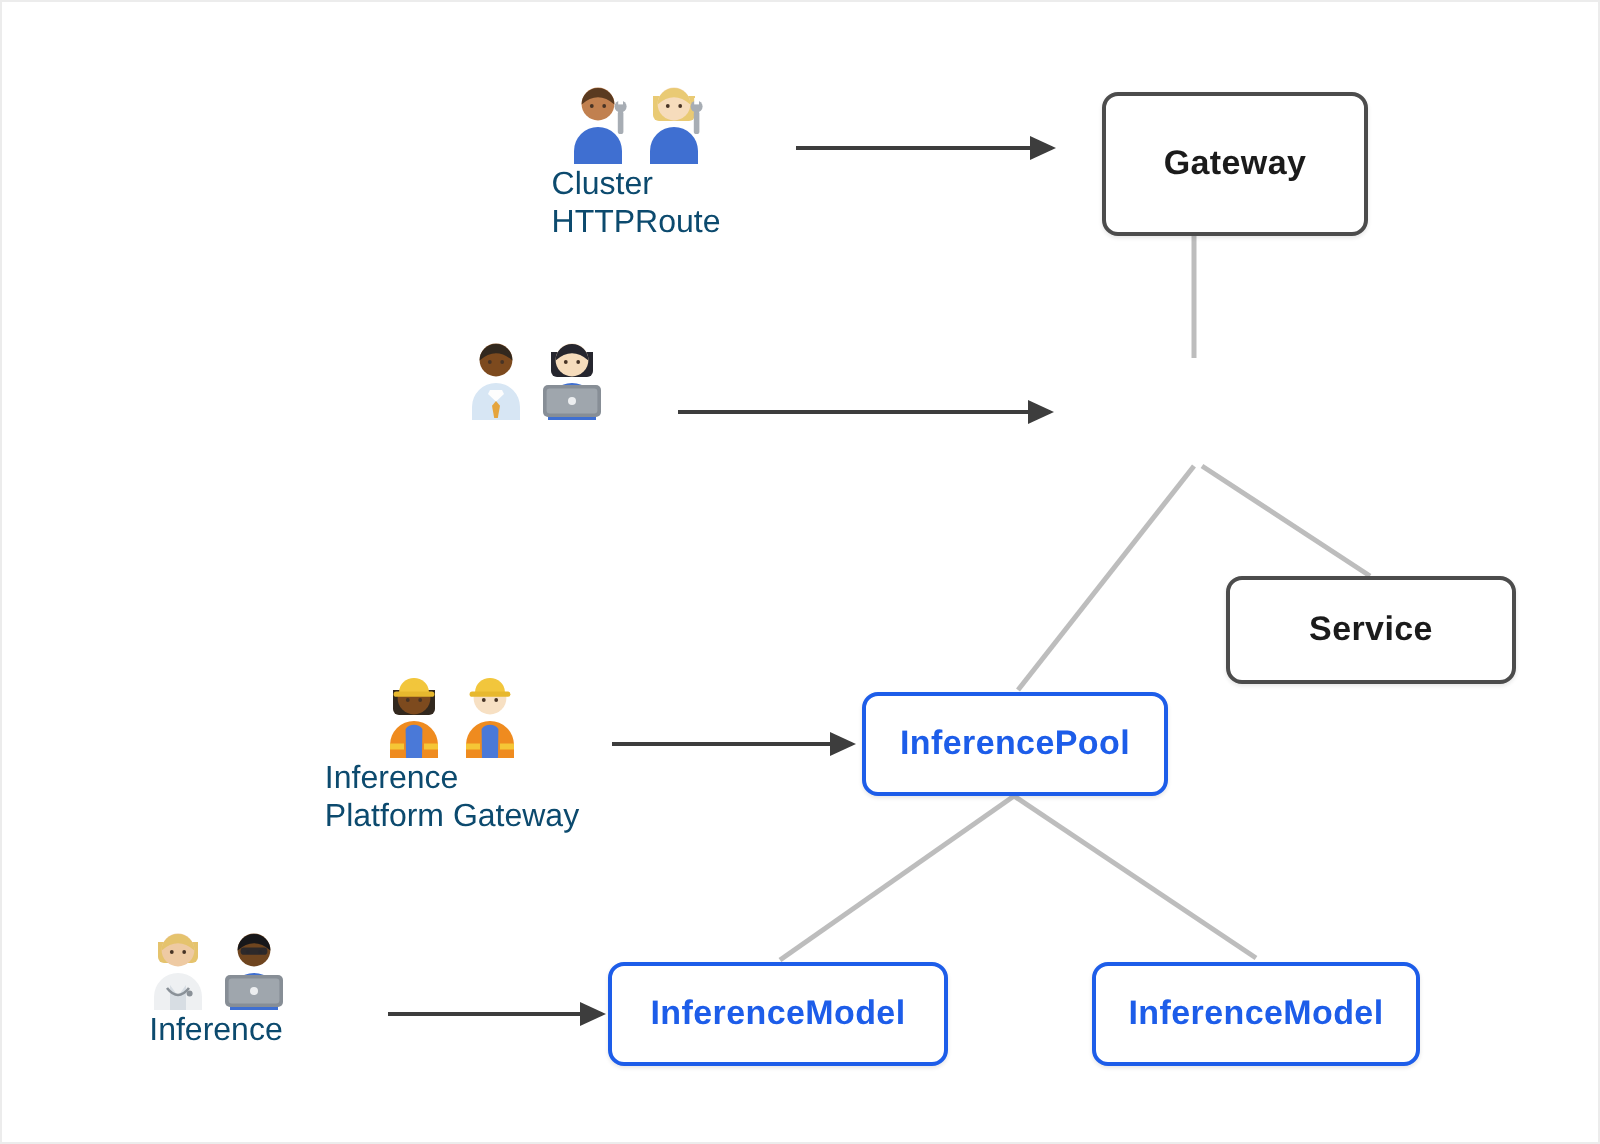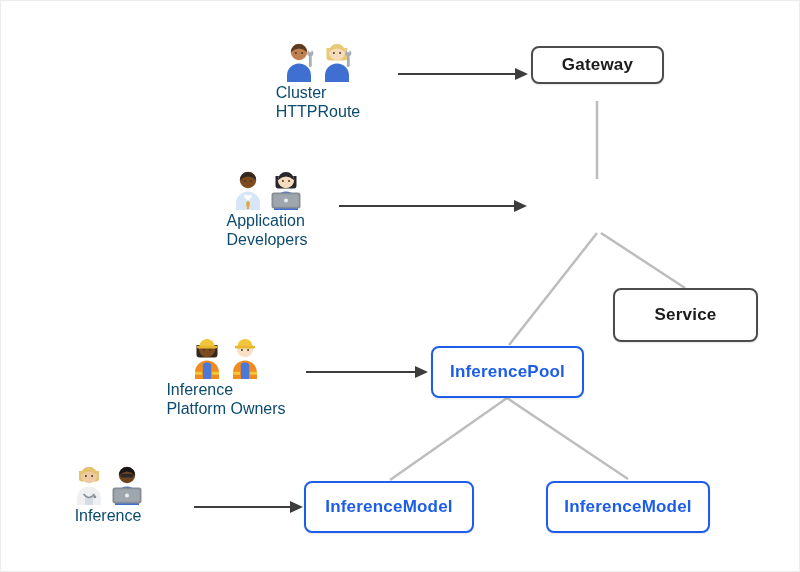--- a/index.html
+++ b/index.html
@@ -45,21 +45,21 @@
     </g>
 
     <g stroke="#3d3d3d" stroke-width="2">
       <line x1="397" y1="73" x2="525" y2="73" marker-end="url(#ah)"></line>
       <line x1="338" y1="205" x2="524" y2="205" marker-end="url(#ah)"></line>
       <line x1="305" y1="371" x2="425" y2="371" marker-end="url(#ah)"></line>
       <line x1="193" y1="506" x2="300" y2="506" marker-end="url(#ah)"></line>
     </g>
   </svg>
 
-  <div class="node core" style="left:530px;top:45px;width:133px;height:38px">Gateway</div>
+  <div class="node core" style="left:550px;top:45px;width:133px;height:72px">Gateway</div>
   <div class="node ext" style="left:430px;top:345px;width:153px;height:52px">InferencePool</div>
   <div class="node core" style="left:612px;top:287px;width:145px;height:54px">Service</div>
   <div class="node ext" style="left:303px;top:480px;width:170px;height:52px">InferenceModel</div>
   <div class="node ext" style="left:545px;top:480px;width:164px;height:52px">InferenceModel</div>
 
   <div class="persona" style="left:237px;top:37px">
     <div class="picons"><svg width="72" height="44" viewBox="0 0 72 44">
           <g>
             <path d="M5 44 v-6.5 a12 12 0 0 1 24 0 V44 z" fill="#3f6fd1"></path>
             <circle cx="17" cy="14" r="8.2" fill="#c1804f"></circle>
@@ -104,24 +104,20 @@
             <path d="M6.5 10 h21 v9.5 a3 3 0 0 1 -3 3 h-15 a3 3 0 0 1 -3 -3 z" fill="#26262e"></path>
             <circle cx="17" cy="14" r="8.2" fill="#f6dcbc"></circle>
             <circle cx="13.9" cy="15" r="0.95" fill="#473325"></circle>
             <circle cx="20.1" cy="15" r="0.95" fill="#473325"></circle>
             <path d="M8.8 14.2 a8.2 8.2 0 0 1 16.4 0 q-8.2 -7.2 -16.4 0 z" fill="#26262e"></path>
             <rect x="2.5" y="26.5" width="29" height="16" rx="2.5" fill="#878e96"></rect>
             <rect x="4.3" y="28.3" width="25.4" height="12.4" rx="1.6" fill="#9fa6ad"></rect>
             <circle cx="17" cy="34.5" r="2" fill="#eceef0"></circle>
           </g>
         </svg></div>
-    <div class="plabel">
-      <div>Application</div>
-      <div>Developers</div>
-    </div>
   </div>
 
   <div class="persona" style="left:145px;top:334px">
     <div class="picons"><svg width="72" height="44" viewBox="0 0 72 44">
           <g>
             <path d="M5 44 v-6.5 a12 12 0 0 1 24 0 V44 z" fill="#ef8b1f"></path>
             <path d="M12.8 29.5 a5.2 5.2 0 0 1 8.4 0 l-0.2 14.5 h-8 z" fill="#4a79d8"></path>
             <path d="M5 36.8 h7 v3 h-7 z M22 36.8 h7 v3 h-7 z" fill="#f5c636"></path>
             <path d="M6.5 10 h21 v9.5 a3 3 0 0 1 -3 3 h-15 a3 3 0 0 1 -3 -3 z" fill="#32281e"></path>
             <circle cx="17" cy="14" r="8.2" fill="#7d4a1e"></circle>
@@ -138,21 +134,21 @@
             <circle cx="17" cy="14" r="8.2" fill="#f7e0c3"></circle>
             <circle cx="13.9" cy="15" r="0.95" fill="#473325"></circle>
             <circle cx="20.1" cy="15" r="0.95" fill="#473325"></circle>
             <path d="M9.6 10.8 a7.4 6.8 0 0 1 14.8 0 v0.4 h-14.8 z" fill="#f2c63c"></path>
             <rect x="6.8" y="10.8" width="20.4" height="2.6" rx="1.3" fill="#e7b82e"></rect>
             <rect x="15.7" y="4.2" width="2.6" height="3.4" rx="1.2" fill="#f2c63c"></rect>
           </g>
         </svg></div>
     <div class="plabel">
       <div>Inference</div>
-      <div>Platform Owners</div>
+      <div>Platform Gateway</div>
     </div>
   </div>
 
   <div class="persona" style="left:27px;top:460px">
     <div class="picons"><svg width="72" height="44" viewBox="0 0 72 44">
           <g>
             <path d="M5 44 v-6.5 a12 12 0 0 1 24 0 V44 z" fill="#eef0f2"></path>
             <path d="M13 31.5 l4 5.5 4 -5.5 V44 h-8 z" fill="#d7dde3"></path>
             <path d="M11.5 33 q5.5 7 11 0" stroke="#8a9198" stroke-width="1.3" fill="none"></path>
             <circle cx="22.8" cy="35.8" r="1.5" fill="#8a9198"></circle>

